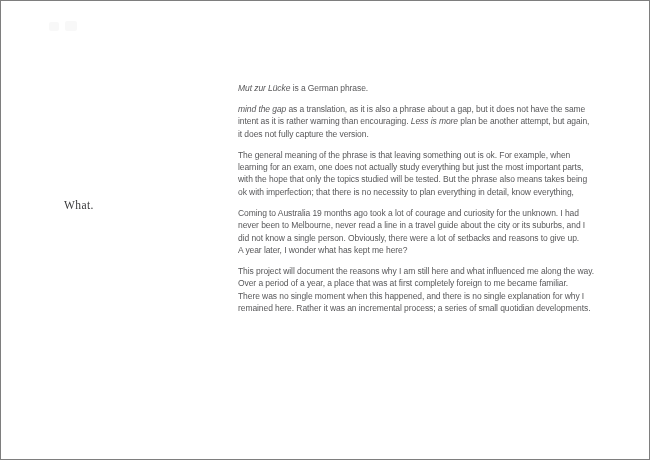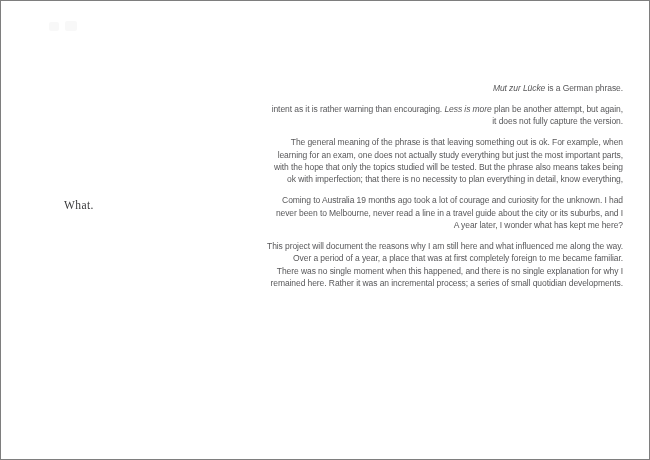--- a/index.html
+++ b/index.html
@@ -48,21 +48,20 @@
     top: 81px;
     width: 385px;
     color: var(--text, #58585a);
     font-size: 8.5px;
     line-height: 12.4px;
     letter-spacing: -0.08px;
   }
   .article p {
     margin: 0 0 8.5px 0;
     padding: 0;
-    text-align: right;
   }
   .article .line { display: block; }
   .article em { font-style: italic; }
 </style>
 </head>
 <body>
 
 <div class="page" style="--bg: #ffffff; --border: #7e7e7e; --text: #58585a; --title: #39393b; --logo: #f8f8f8;">
 
   <div class="logo">
@@ -70,32 +69,34 @@
     <span class="dot d2"></span>
   </div>
 
   <div class="page-title">What.</div>
 
   <div class="article">
       <p>
         <span class="line"><em>Mut zur Lücke</em><span> is a German phrase.</span></span>
       </p>
       <p>
+        <span class="line"><em>mind the gap</em><span> as a translation, as it is also a phrase about a gap, but it does not have the same</span></span>
         <span class="line"><span>intent as it is rather warning than encouraging. </span><em>Less is more</em><span> plan be another attempt, but again,</span></span>
         <span class="line"><span>it does not fully capture the version.</span></span>
       </p>
       <p>
         <span class="line"><span>The general meaning of the phrase is that leaving something out is ok. For example, when</span></span>
         <span class="line"><span>learning for an exam, one does not actually study everything but just the most important parts,</span></span>
         <span class="line"><span>with the hope that only the topics studied will be tested. But the phrase also means takes being</span></span>
         <span class="line"><span>ok with imperfection; that there is no necessity to plan everything in detail, know everything,</span></span>
       </p>
       <p>
         <span class="line"><span>Coming to Australia 19 months ago took a lot of courage and curiosity for the unknown. I had</span></span>
         <span class="line"><span>never been to Melbourne, never read a line in a travel guide about the city or its suburbs, and I</span></span>
+        <span class="line"><span>did not know a single person. Obviously, there were a lot of setbacks and reasons to give up.</span></span>
         <span class="line"><span>A year later, I wonder what has kept me here?</span></span>
       </p>
       <p>
         <span class="line"><span>This project will document the reasons why I am still here and what influenced me along the way.</span></span>
         <span class="line"><span>Over a period of a year, a place that was at first completely foreign to me became familiar.</span></span>
         <span class="line"><span>There was no single moment when this happened, and there is no single explanation for why I</span></span>
         <span class="line"><span>remained here. Rather it was an incremental process; a series of small quotidian developments.</span></span>
       </p>
     </div>
 

